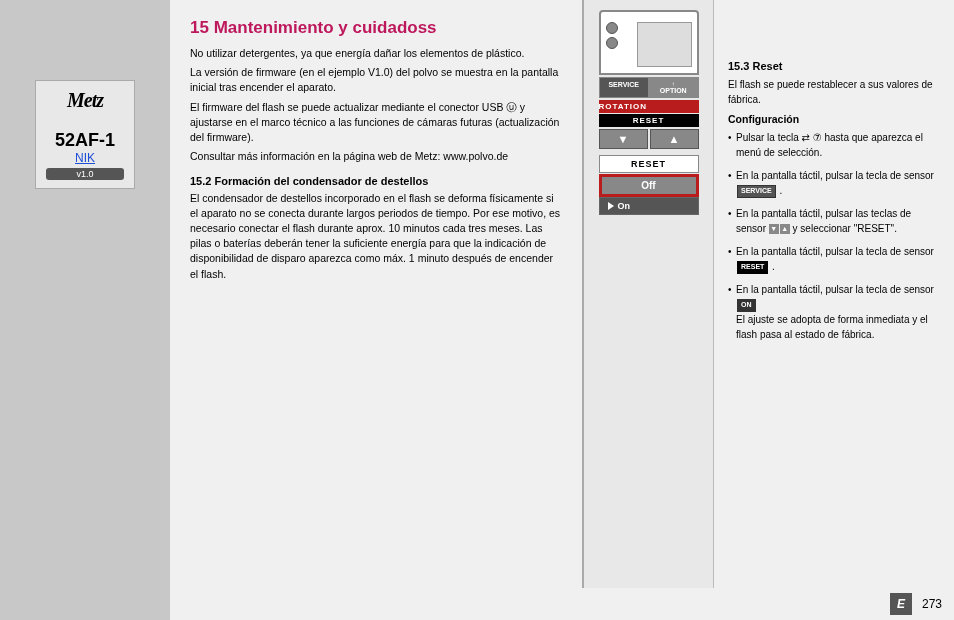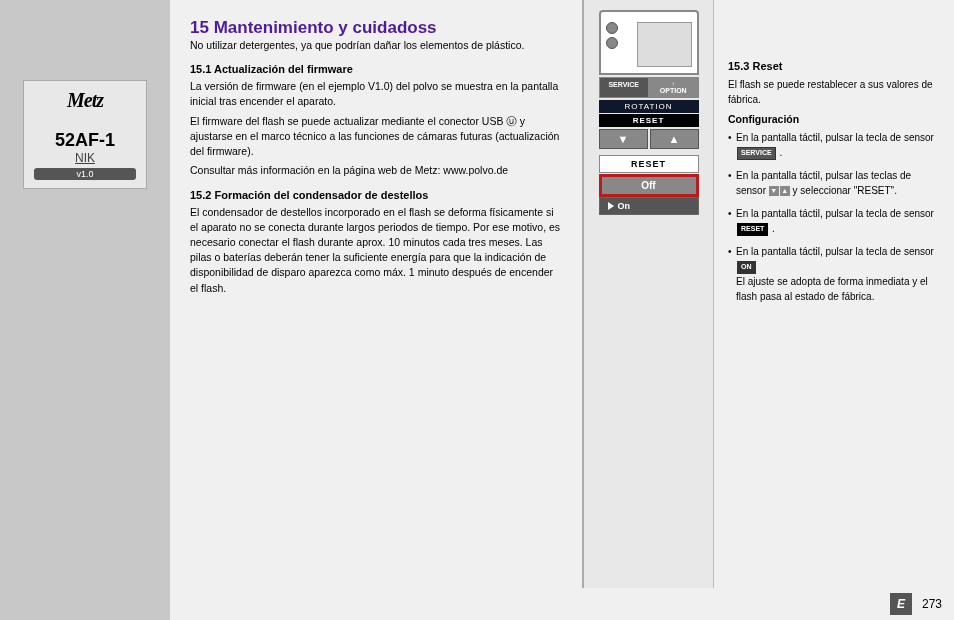--- a/index.html
+++ b/index.html
@@ -26,21 +26,21 @@
       background: #c8c8c8;
       display: flex;
       flex-direction: column;
       align-items: center;
       padding-top: 20px;
     }
 
     .logo-area {
       background: #e8e8e8;
       border: 1px solid #aaa;
-      width: 124px;
+      width: 100px;
       padding: 8px 10px;
       text-align: center;
       margin-top: 60px;
     }
 
     .metz-logo {
       font-style: italic;
       font-weight: bold;
       font-size: 20px;
       font-family: Georgia, serif;
@@ -50,21 +50,21 @@
 
     .model-number {
       font-size: 18px;
       font-weight: bold;
       color: #000;
       margin-top: 18px;
     }
 
     .model-sub {
       font-size: 12px;
-      color: #404040;
+      color: #1d4ed8;
       text-decoration: underline;
     }
 
     .version-badge {
       background: #555;
       color: #fff;
       font-size: 9px;
       padding: 1px 8px;
       border-radius: 3px;
       margin-top: 3px;
@@ -74,21 +74,22 @@
     .main-content {
       flex: 1;
       background: #f0f0f0;
       padding: 18px 20px 10px 20px;
       overflow: hidden;
     }
 
     .chapter-title {
       font-size: 17px;
       font-weight: bold;
-      color: #4c1d95;
+      color: #be185d;
+      margin-bottom: 8px;
     }
 
     .intro-text {
       font-size: 10.5px;
       line-height: 1.45;
       color: #000;
       margin-bottom: 4px;
     }
 
     .section-title {
@@ -210,25 +211,25 @@
       justify-content: center;
     }
 
     .option-icon {
       font-size: 6px;
       line-height: 1;
     }
 
     .rotation-bar {
       width: 100px;
-      background: #0f172a;
+      background: #b91c1c;
       color: #fff;
       font-size: 8px;
-      font-weight: normal;
-      text-align: center;
+      font-weight: bold;
+      text-align: left;
       padding: 2px 0;
       letter-spacing: 1px;
       margin-bottom: 1px;
     }
 
     .reset-bar {
       width: 100px;
       background: #000;
       color: #fff;
       font-size: 8px;
@@ -438,23 +439,22 @@
     <div class="logo-area">
       <div class="metz-logo">Metz</div>
       <div class="model-number">52AF-1</div>
       <div class="model-sub">NIK</div>
       <div class="version-badge">v1.0</div>
     </div>
   </div>
 
   <div class="main-content">
     <div class="chapter-title">15 Mantenimiento y cuidadoss</div>
-    <div class="intro-text">No utilizar detergentes, ya que podrían dañar los elementos de plástico.</div>
-
-    <div class="section-title">15.1 Actualización del firmware</div>
+    <div class="intro-text">No utilizar detergentes, ya que energía dañar los elementos de plástico.</div>
+
     <div class="body-text">La versión de firmware (en el ejemplo V1.0) del polvo se muestra en la pantalla inicial tras encender el aparato.</div>
     <div class="body-text">El firmware del flash se puede actualizar mediante el conector USB ⓤ y ajustarse en el marco técnico a las funciones de cámaras futuras (actualización del firmware).</div>
     <div class="body-text">Consultar más información en la página web de Metz: www.polvo.de</div>
 
     <div class="section-title">15.2 Formación del condensador de destellos</div>
     <div class="body-text">El condensador de destellos incorporado en el flash se deforma físicamente si el aparato no se conecta durante largos periodos de tiempo. Por ese motivo, es necesario conectar el flash durante aprox. 10 minutos cada tres meses. Las pilas o baterías deberán tener la suficiente energía para que la indicación de disponibilidad de disparo aparezca como máx. 1 minuto después de encender el flash.</div>
   </div>
 
   <div class="vertical-divider"></div>
 
@@ -498,20 +498,23 @@
 
     </div>
 
     <div class="instructions-column">
 
       <div class="section-header">15.3 Reset</div>
       <div class="note-text" style="margin-bottom:6px;">El flash se puede restablecer a sus valores de fábrica.</div>
 
       <div style="font-size:10.5px; font-weight:bold; margin-bottom:5px;">Configuración</div>
 
+      <div class="bullet-item">
+        Pulsar la tecla ⇄ ⑦ hasta que aparezca el menú de selección.
+      </div>
 
       <div class="bullet-item">
         En la pantalla táctil, pulsar la tecla de sensor <span class="inline-badge">SERVICE</span> .
       </div>
 
       <div class="bullet-item">
         En la pantalla táctil, pulsar las teclas de sensor <span class="arrow-pair">
             <span class="mini-arrow-down">▼</span>
             <span class="mini-arrow-up">▲</span>
           </span> y seleccionar "RESET".

